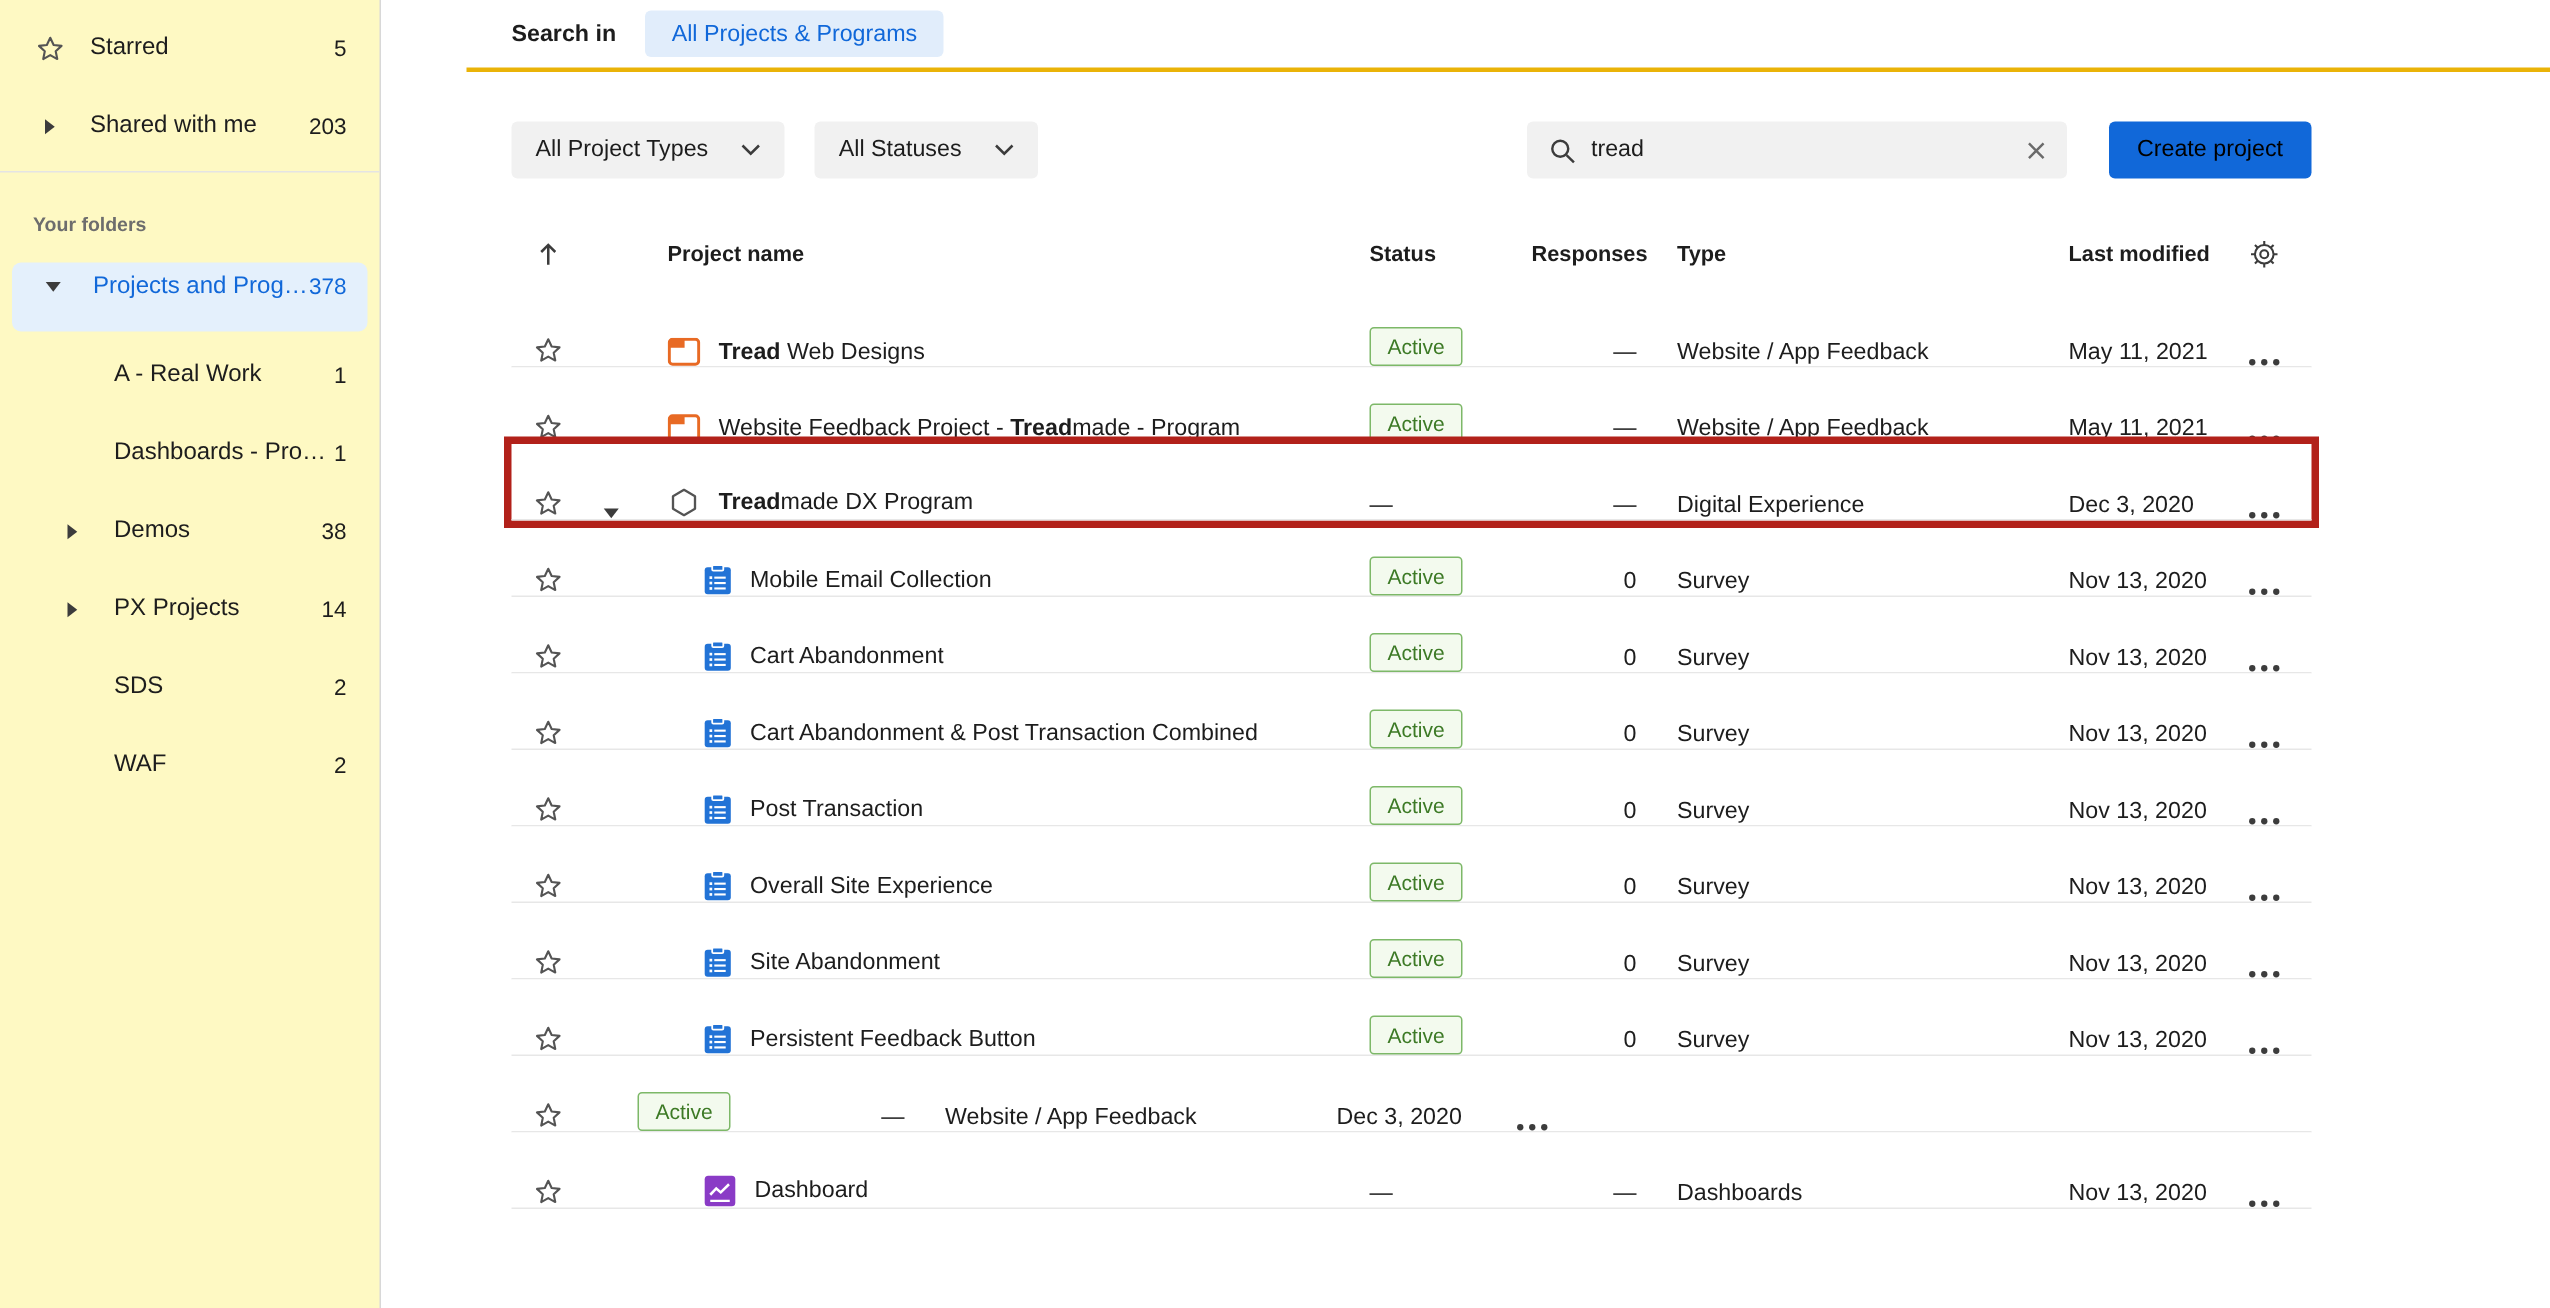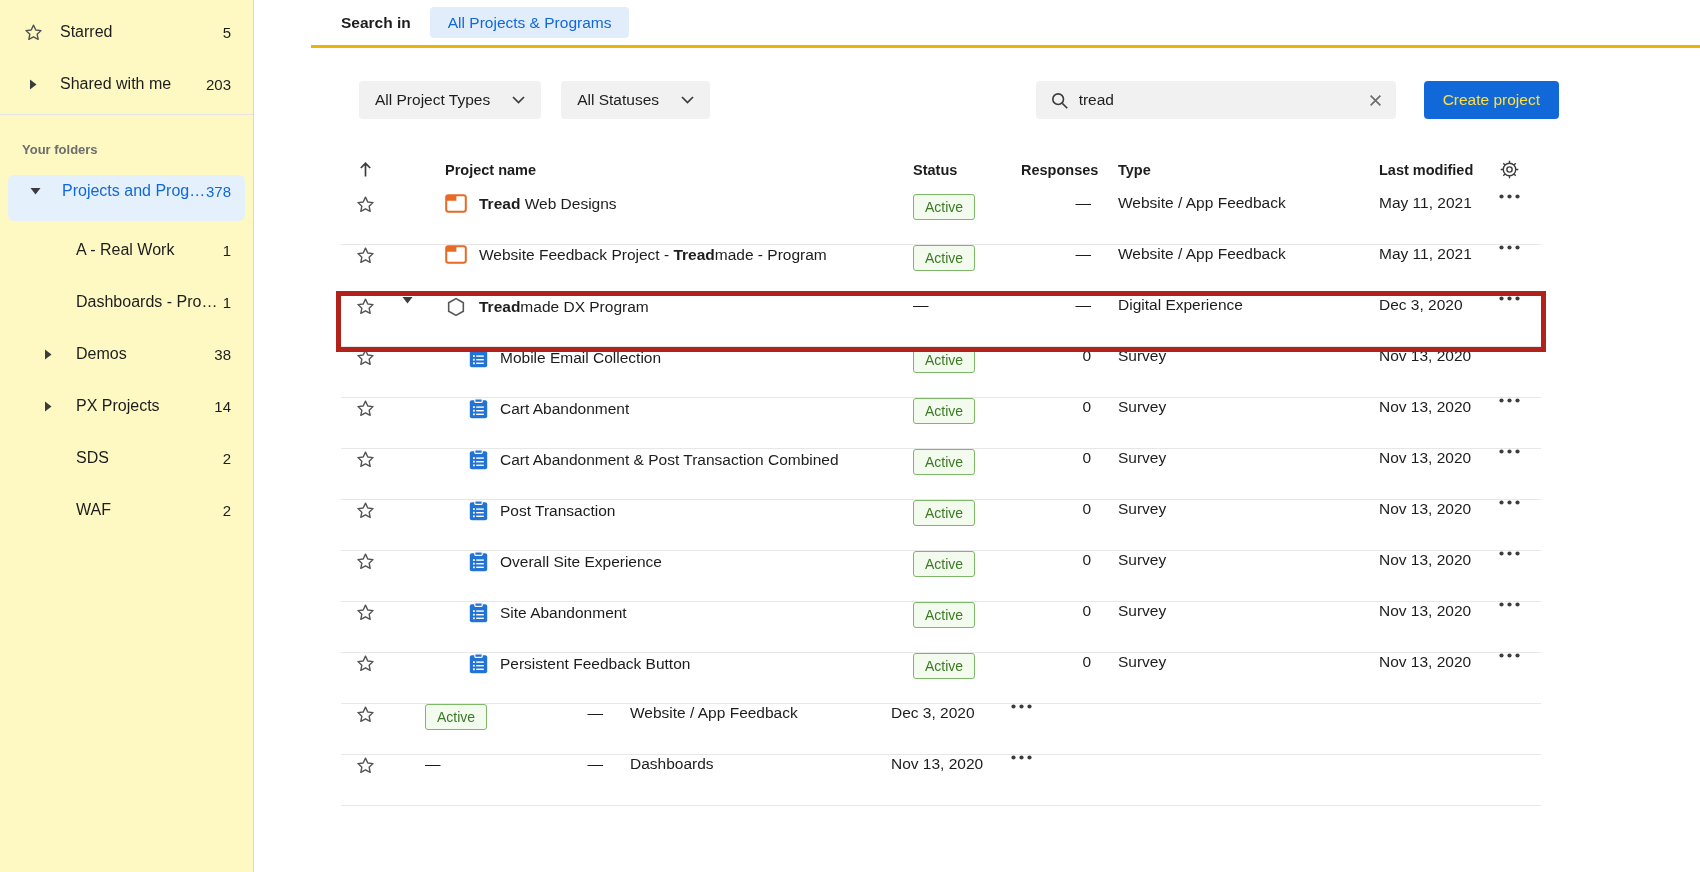--- a/index.html
+++ b/index.html
@@ -26,37 +26,37 @@
   .folder-item.selected .caret-cell { color:var(--accent,#1168d9); }
 
   
   .main { position:absolute; left:311px; top:0; right:0; height:100%; background:#fff; }
   .searchin-bar { height:48px; display:flex; align-items:center; gap:19px; padding-left:30px;
                   border-bottom:3px solid #eab308; }
   .searchin-label { font-size:15.5px; font-weight:700; }
   .scope-pill { background:var(--pill-bg,#e1edfb); color:var(--accent,#1168d9); border:none; border-radius:4px;
                 height:31px; padding:0 18px; font-size:15.5px; font-family:inherit; cursor:pointer; }
 
-  .toolbar { display:flex; align-items:center; margin:33px 0 0 48px; width:1200px; }
+  .toolbar { display:flex; align-items:center; margin:33px 0 0 30px; width:1200px; }
   .dd-btn { height:38px; background:#f1f1f1; border:none; border-radius:4px; display:flex; align-items:center;
             gap:22px; padding:0 16px; font-size:15.5px; font-family:inherit; color:#1d1d1d; cursor:pointer; }
   .dd-btn + .dd-btn { margin-left:20px; }
   .toolbar-spacer { flex:1; }
   .search-box { width:360px; height:38px; background:#f1f1f1; border-radius:4px; display:flex;
                 align-items:center; gap:10px; padding:0 14px; }
   .search-box input { flex:1; border:none; background:transparent; outline:none; font-size:15.5px;
                       font-family:inherit; color:#1d1d1d; }
   .clear-btn, .iconbtn { background:none; border:none; padding:0; cursor:pointer; display:flex; align-items:center; }
-  .create-btn { margin-left:28px; height:38px; padding:0 19px; background:var(--accent,#1168d9); color:#fde047;
+  .create-btn { margin-left:28px; height:38px; padding:0 19px; background:var(--accent,#1168d9); color:#000000;
                 border:none; border-radius:4px; font-size:15.5px; font-family:inherit; cursor:pointer; }
 
   
   .table { margin:26px 0 0 30px; width:1200px; }
   .thead { display:flex; align-items:center; height:49px; font-size:14.5px; font-weight:700; }
-  .row { display:flex; align-items:flex-start; height:51px; border-bottom:1px solid #e7e7e7; font-size:15.5px;
+  .row { display:flex; align-items:flex-end; height:51px; border-bottom:1px solid #e7e7e7; font-size:15.5px;
          background:#fff; }
   .row.highlighted { position:relative; z-index:2; }
   .col-star { width:48px; display:flex; justify-content:center; color:#545454; }
   .col-exp { width:36px; display:flex; justify-content:center; color:#3c3c3c; }
   .col-name { width:488px; display:flex; align-items:center; overflow:hidden; white-space:nowrap; }
   .col-name.lvl0 { padding-left:20px; }
   .col-name.lvl1 { padding-left:44px; }
   .proj-icon { display:flex; margin-right:12px; flex:none; }
   .proj-name { white-space:nowrap; overflow:hidden; text-overflow:ellipsis; cursor:pointer; }
   .col-status { width:108px; white-space:nowrap; }
@@ -630,20 +630,30 @@
           </div>
           <div class="row">
             <div class="col-star">
               <button class="star-btn">
                 <svg width="21" height="21" viewBox="0 0 24 24" fill="none" stroke="currentColor" stroke-width="1.6" stroke-linejoin="round">
                   <path d="M12 3.6l2.6 5.5 6 .7-4.45 4.1 1.2 5.95L12 16.9l-5.35 2.95 1.2-5.95L3.4 9.8l6-.7z"></path>
                 </svg>
               </button>
             </div>
             <div class="col-exp"></div>
+            <div class="col-name lvl1">
+              <span class="proj-icon svg-icon icon-dashboard">
+                <svg width="22" height="22" viewBox="0 0 22 22">
+                  <rect x="0.8" y="0.8" width="20.4" height="20.4" rx="2.4" fill="currentColor"></rect>
+                  <path d="M4.5 13.5l4-4.2 3 2.6 5.5-5.4" stroke="#fff" stroke-width="1.7" fill="none"></path>
+                  <path d="M4.5 17.5h13" stroke="#fff" stroke-width="1.5"></path>
+                </svg>
+              </span>
+              <span class="proj-name"><span>Dashboard</span></span>
+            </div>
             <div class="col-status">—</div>
             <div class="col-resp">—</div>
             <div class="col-type">Dashboards</div>
             <div class="col-mod">Nov 13, 2020</div>
             <div class="col-actions">
               <button class="iconbtn" style="color: rgb(60, 60, 60);">
                 <svg width="21" height="5" viewBox="0 0 21 5">
                   <circle cx="2.5" cy="2.5" r="2.1" fill="currentColor"></circle>
                   <circle cx="10.5" cy="2.5" r="2.1" fill="currentColor"></circle>
                   <circle cx="18.5" cy="2.5" r="2.1" fill="currentColor"></circle>

